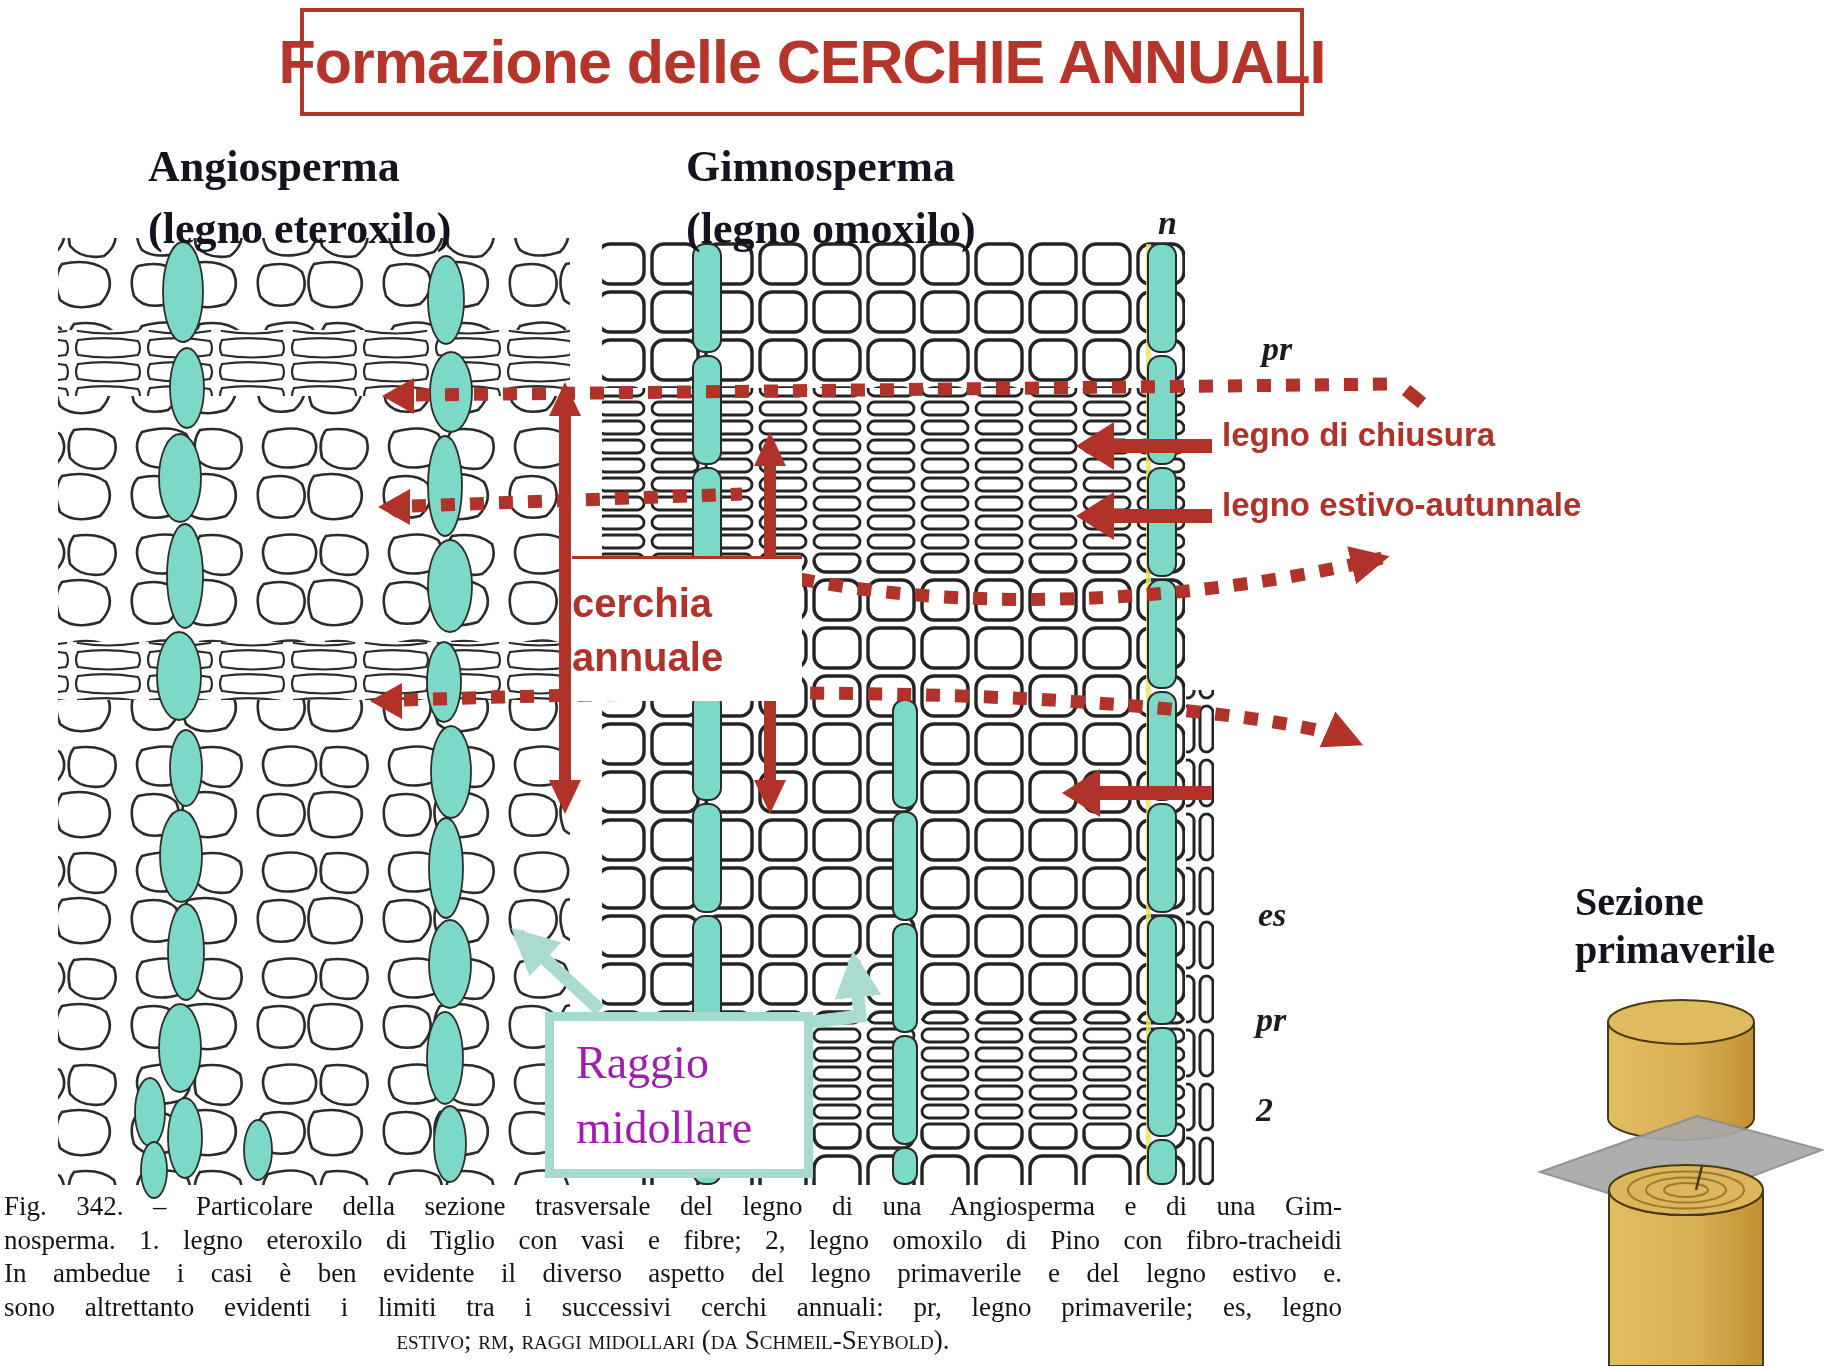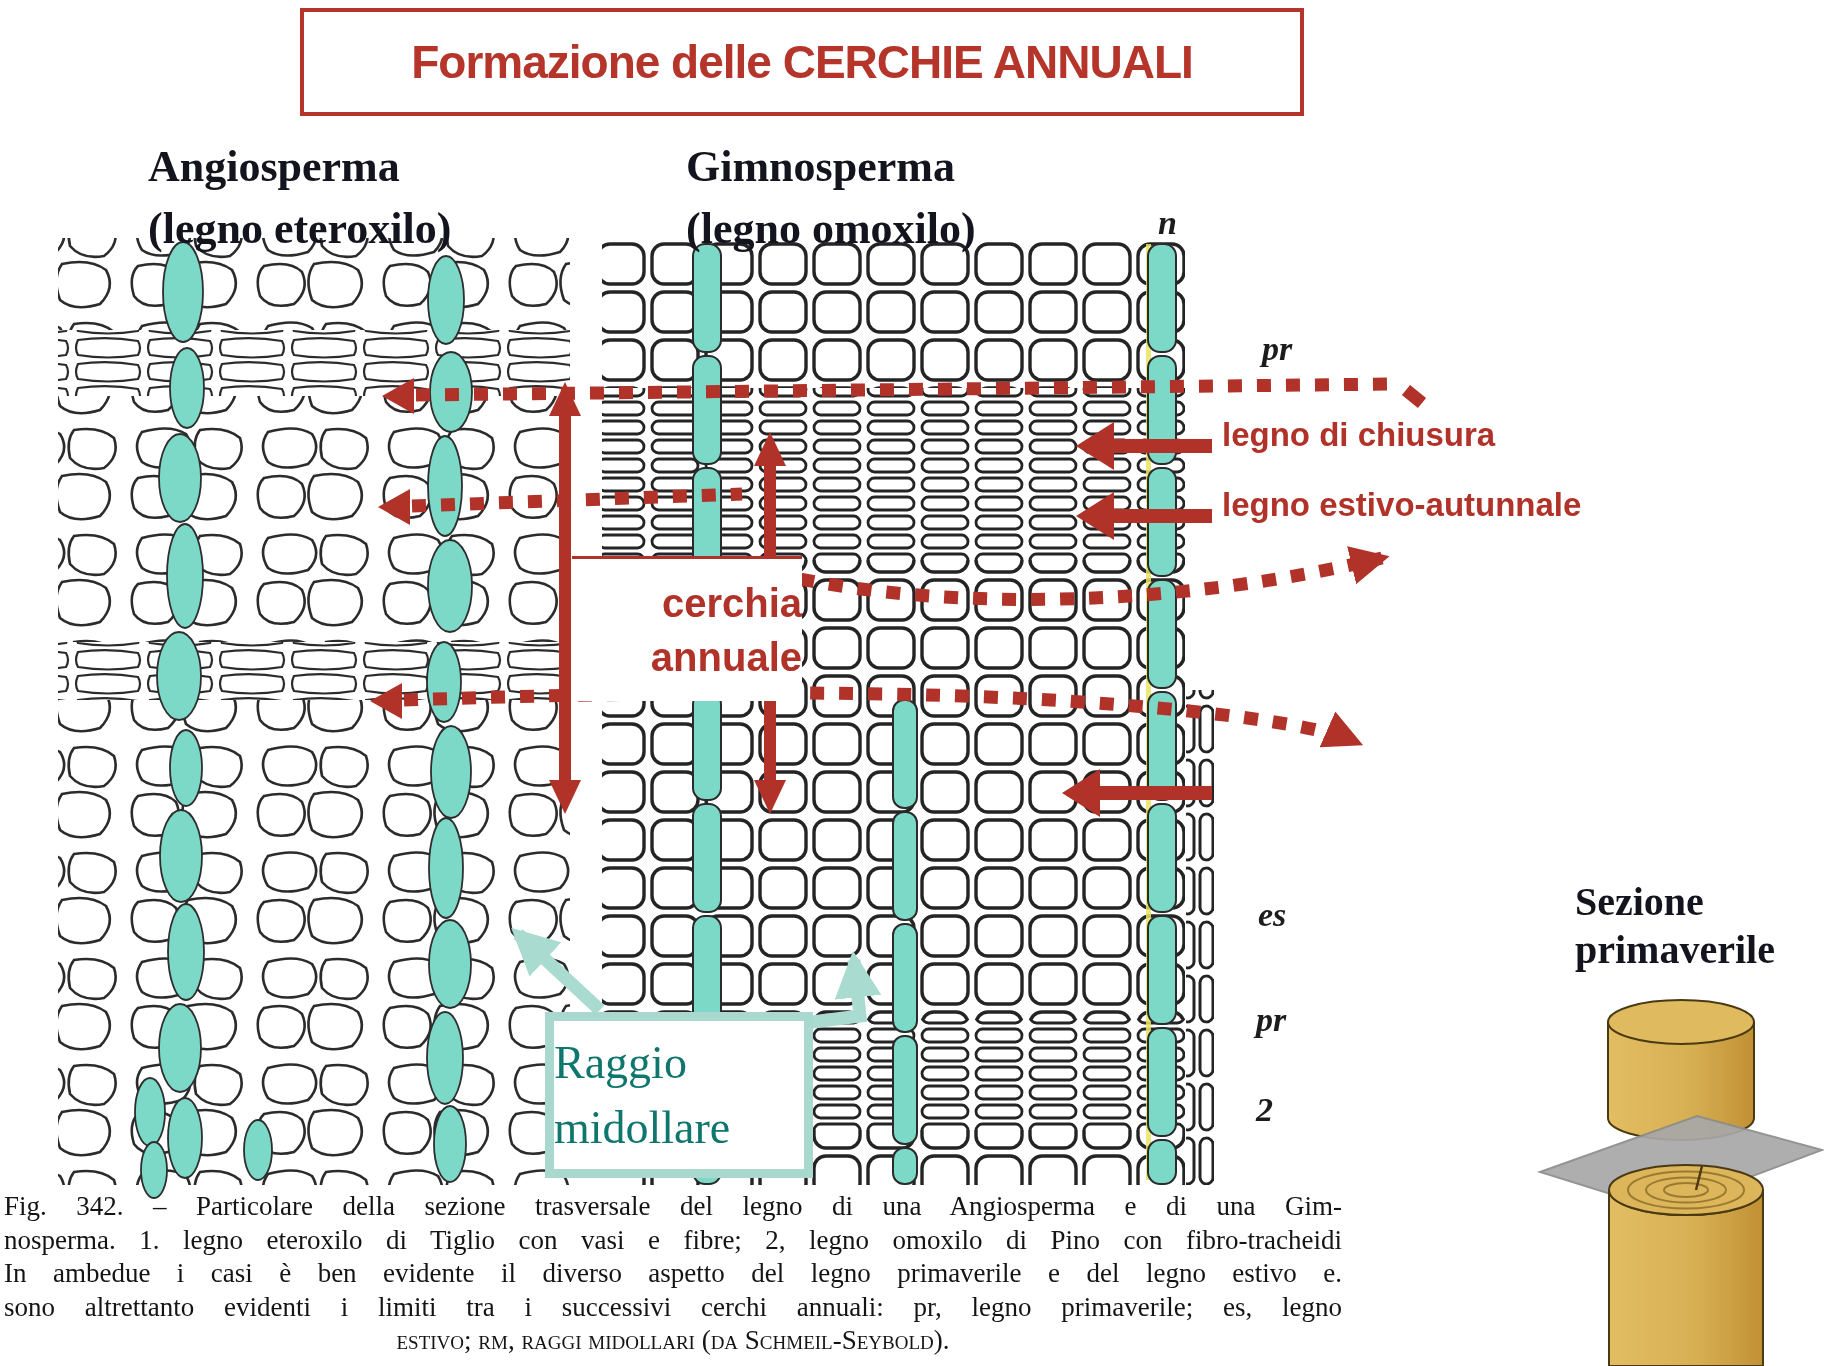--- a/index.html
+++ b/index.html
@@ -8,48 +8,48 @@
     overflow:hidden;font-family:"Liberation Serif",serif;
   }
   #art{position:absolute;left:0;top:0;z-index:1;}
   .txt{position:absolute;z-index:2;}
   .title-box{
     position:absolute;left:300px;top:8px;width:996px;height:100px;z-index:2;
     border:4px solid #b5352b;background:#ffffff;
     display:flex;align-items:center;justify-content:center;
   }
   .title-box span{
-    font-family:"Liberation Sans",sans-serif;font-weight:800;font-size:46px;
+    font-family:"Liberation Sans",sans-serif;font-weight:800;font-size:61px;
     color:#b5352b;letter-spacing:-1px;white-space:nowrap;
   }
   .panel-header{
     font-family:"Liberation Serif",serif;font-weight:bold;font-size:44px;
     color:#14141e;line-height:1.42;white-space:nowrap;
   }
   .red-label{
     font-family:"Liberation Sans",sans-serif;font-weight:800;font-size:33px;
     color:#b03228;white-space:nowrap;line-height:1;
   }
   .cerchia-box{
     position:absolute;left:572px;top:556px;width:230px;height:142px;z-index:2;
     background:#ffffff;border-top:3px solid #b03228;
-    display:flex;flex-direction:column;align-items:flex-end;justify-content:center;
+    display:flex;flex-direction:column;align-items:flex-start;justify-content:center;
   }
   .cerchia-box span{
     font-family:"Liberation Sans",sans-serif;font-weight:800;font-size:40px;
     color:#b03228;line-height:1.35;
   }
   .raggio-box{
     position:absolute;left:545px;top:1012px;width:250px;height:148px;z-index:2;
     background:#ffffff;border:9px solid #a9d8cf;padding:0;
     display:flex;flex-direction:column;justify-content:center;
   }
   .raggio-box span{
-    font-family:"Liberation Serif",serif;font-size:46px;color:#0f766e;
-    line-height:1.42;
+    font-family:"Liberation Serif",serif;font-size:46px;color:#a21caf;
+    line-height:1.42;padding-left:22px;
   }
   .margin-label{
     font-family:"Liberation Serif",serif;font-style:italic;font-weight:bold;
     font-size:34px;color:#1c1c1c;line-height:1;white-space:nowrap;
   }
   .sezione{
     position:absolute;left:1575px;top:878px;z-index:2;
     font-family:"Liberation Serif",serif;font-weight:bold;font-size:40px;
     color:#14141e;line-height:1.2;
   }

